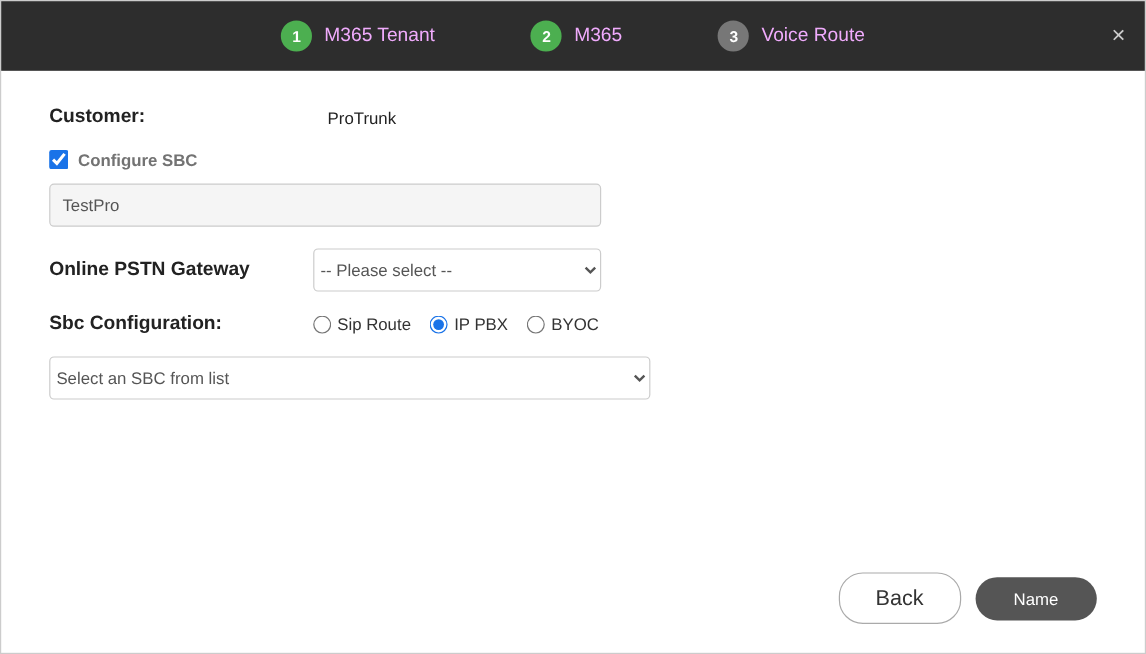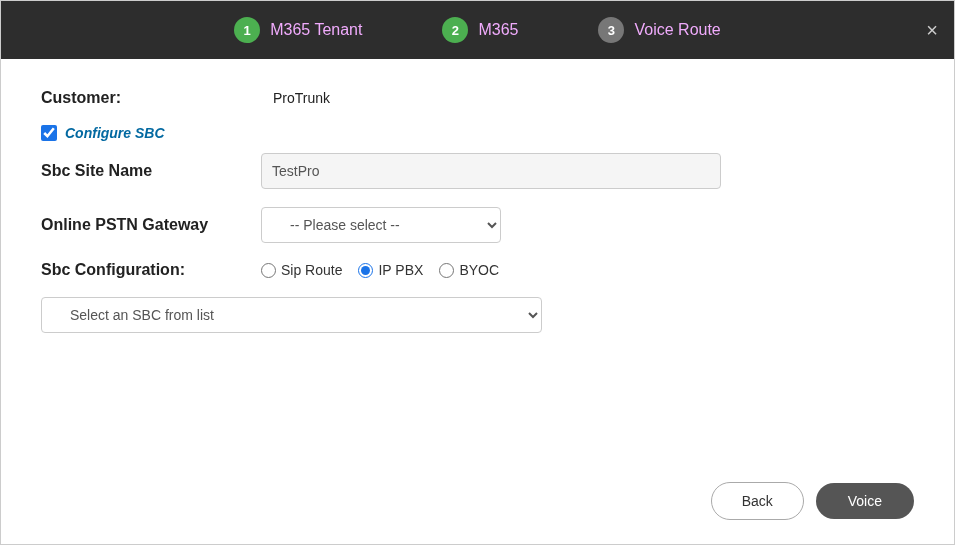--- a/index.html
+++ b/index.html
@@ -106,38 +106,37 @@
       margin-bottom: 12px;
     }
     .checkbox-row input[type="checkbox"] {
       width: 16px;
       height: 16px;
       accent-color: #1a73e8;
     }
     .checkbox-row label {
       font-weight: 600;
       font-size: 14px;
-      color: #0369a1;
-      font-style: italic;
+      color: #737373;
     }
     .text-input {
       width: 460px;
       height: 36px;
       padding: 17px 10px;
       border: 1px solid #ccc;
       border-radius: 4px;
       background: #f5f5f5;
       font-size: 14px;
       color: #555;
       outline: none;
     }
     .select-input {
       width: 240px;
       height: 36px;
-      padding: 0 24px;
+      padding: 0 1px;
       border: 1px solid #ccc;
       border-radius: 4px;
       background: #fff;
       font-size: 14px;
       color: #555;
       appearance: auto;
       cursor: pointer;
       outline: none;
     }
     .select-input-wide {
@@ -166,21 +165,21 @@
       align-items: center;
       padding: 0 40px 24px 40px;
       gap: 12px;
     }
     .btn-back {
       padding: 10px 30px;
       border: 1px solid #aaa;
       border-radius: 20px;
       background: #fff;
       color: #333;
-      font-size: 14px;
+      font-size: 18px;
       cursor: pointer;
     }
     .btn-next {
       padding: 10px 32px;
       border: none;
       border-radius: 20px;
       background: #555;
       color: #fff;
       font-size: 14px;
       cursor: pointer;
@@ -226,21 +225,20 @@
       <span class="form-label">Customer:</span>
       <span class="form-value">ProTrunk</span>
     </div>
 
     <div class="checkbox-row">
       <input type="checkbox" id="configure-sbc" checked="" style="">
       <label for="configure-sbc">Configure SBC</label>
     </div>
 
     <div class="form-row">
-      <span class="form-label">Sbc Site Name</span>
       <input type="text" class="text-input" value="TestPro" style="">
     </div>
 
     <div class="form-row">
       <span class="form-label">Online PSTN Gateway</span>
       <select class="select-input">
         <option value="">-- Please select --</option>
       </select>
     </div>
 
@@ -265,16 +263,16 @@
     <div class="form-row">
       <select class="select-input select-input-wide">
         <option value="">Select an SBC from list</option>
       </select>
     </div>
 
   </div>
 
   <div class="footer">
     <button class="btn-back">Back</button>
-    <button class="btn-next">Voice</button>
+    <button class="btn-next">Name</button>
   </div>
 
 </div>
 
 </body></html>

